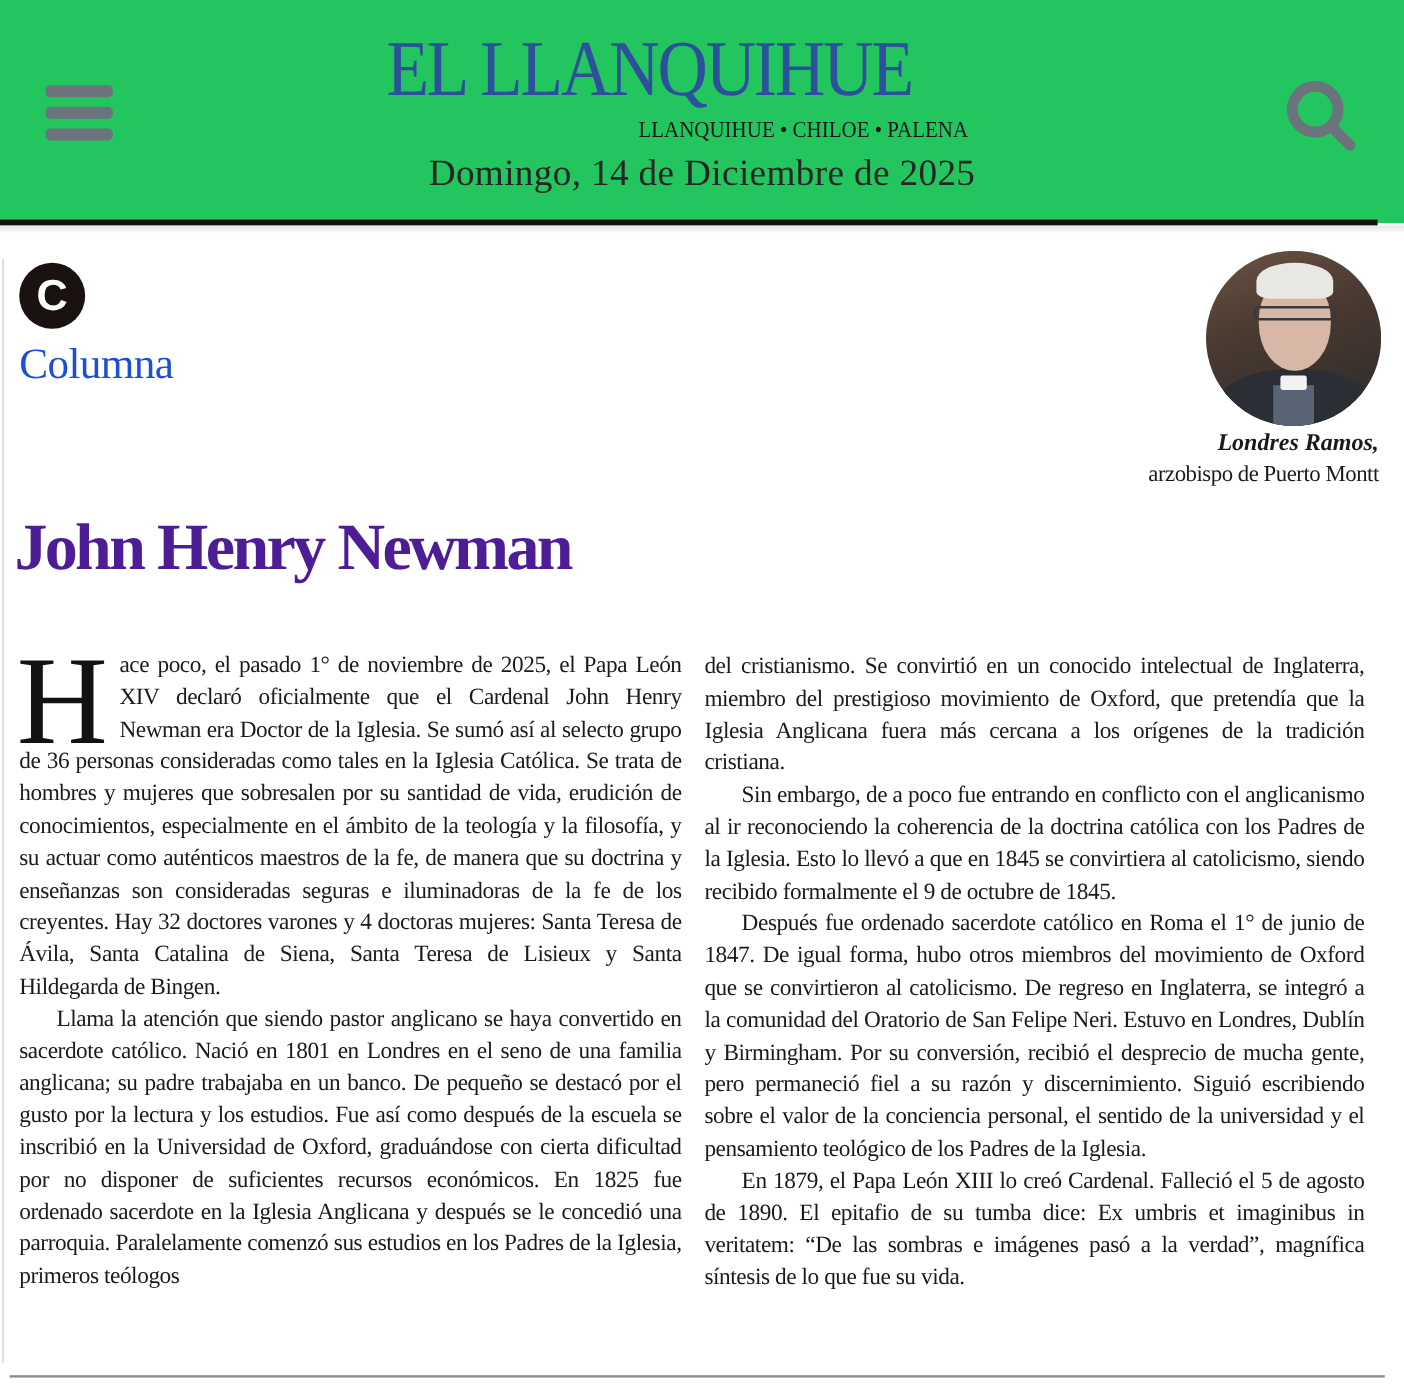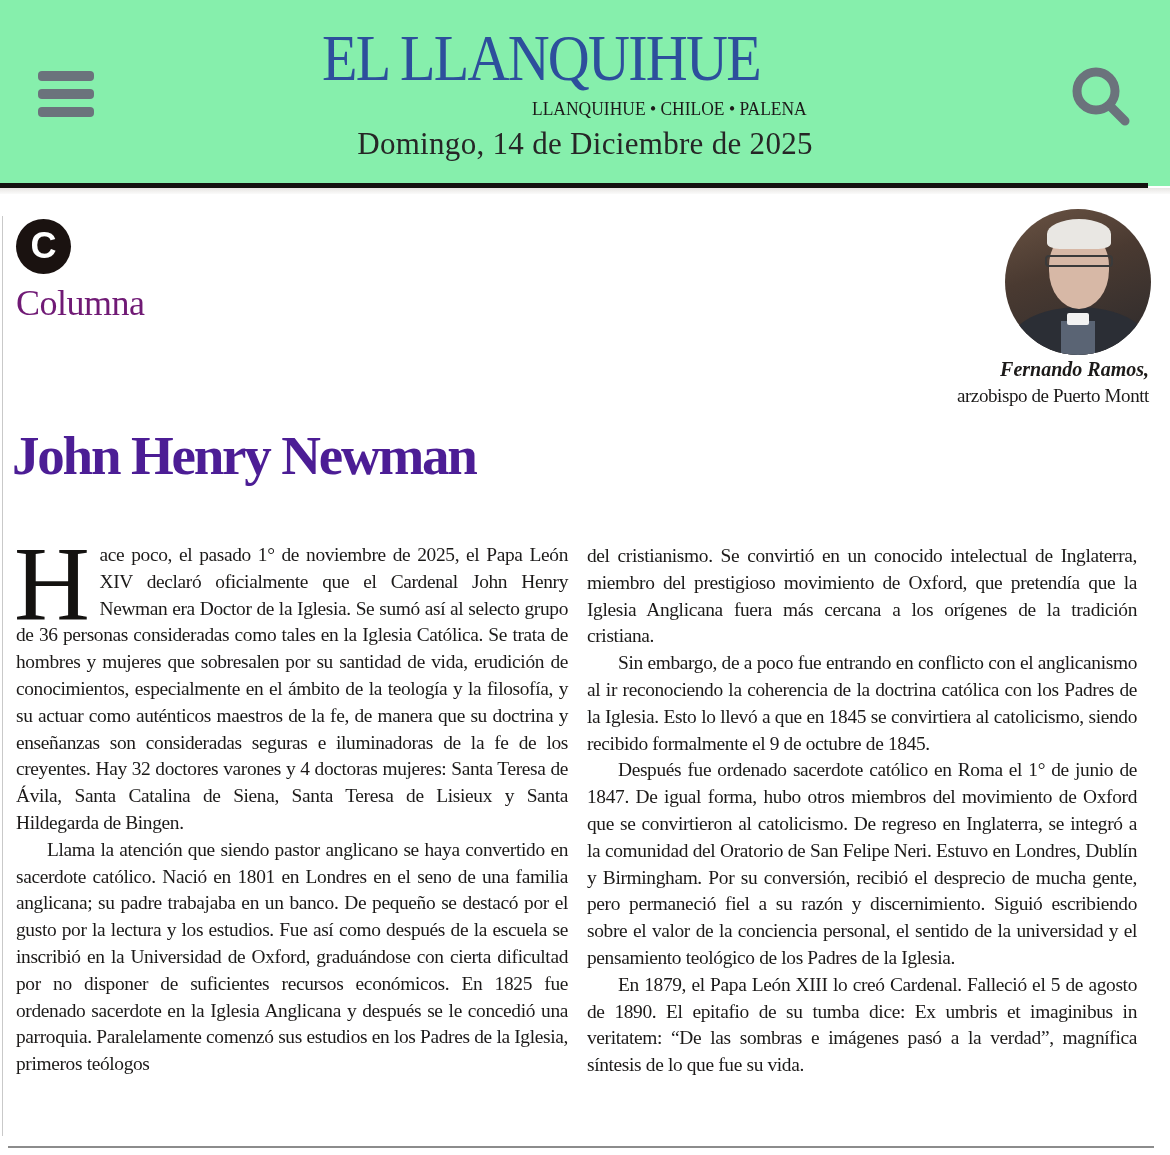--- a/index.html
+++ b/index.html
@@ -1,20 +1,20 @@
 <!DOCTYPE html>
 <html><head>
   <meta charset="utf-8">
   <style>
     * { box-sizing: border-box; margin: 0; padding: 0; }
     html, body { width: 1170px; height: 1155px; background: #ffffff; overflow: hidden; }
     body { position: relative; font-family: "Liberation Serif", serif; color: #1c1a19; }
 
     
-    .header { position: absolute; left: 0; top: 0; width: 1170px; height: 186px; background: #86efac; }
+    .header { position: absolute; left: 0; top: 0; width: 1170px; height: 186px; background: #22c55e; }
     .menu-btn { position: absolute; left: 38px; top: 70px; width: 58px; height: 48px; cursor: pointer; }
     .menu-btn span { position: absolute; left: 0; width: 56px; height: 10px; border-radius: 4px; background: #6b737c; }
     .menu-btn span:nth-child(1) { top: 1px; }
     .menu-btn span:nth-child(2) { top: 19px; }
     .menu-btn span:nth-child(3) { top: 37px; }
 
     .brand { position: absolute; left: 322px; top: 26px; width: 530px; }
     .brand-title { display: block; font-family: "Liberation Serif", serif; font-size: 66px; line-height: 64px;
       color: #2d4f9c; letter-spacing: -2px; transform: scaleX(0.88); transform-origin: left top; white-space: nowrap; }
     .brand-sub { position: absolute; left: 210px; top: 72px; font-family: "Liberation Serif", serif; font-size: 19px;
@@ -26,21 +26,21 @@
 
     .search-btn { position: absolute; left: 1070px; top: 66px; width: 64px; height: 64px; cursor: pointer; }
 
     .header-rule { position: absolute; left: 0; top: 183px; width: 1148px; height: 5px; background: #141210; }
     .header-shadow { position: absolute; left: 0; top: 188px; width: 1170px; height: 6px; background: linear-gradient(#e7e6e3, #fbfbfa); }
 
     
     .card-left-rule { position: absolute; left: 2px; top: 216px; width: 1px; height: 920px; background: #c9c9c9; }
     .column-badge { position: absolute; left: 16px; top: 219px; width: 55px; height: 55px; border-radius: 50%; background: #1a1210;
       color: #ffffff; text-align: center; font-family: "Liberation Sans", sans-serif; font-size: 36px; line-height: 54px; font-weight: bold; }
-    .column-label { position: absolute; left: 16px; top: 282px; font-family: "Liberation Serif", serif; font-size: 36px; color: #701a75; letter-spacing: -0.5px; }
+    .column-label { position: absolute; left: 16px; top: 282px; font-family: "Liberation Serif", serif; font-size: 36px; color: #1d4ed8; letter-spacing: -0.5px; }
 
     .author-photo { position: absolute; left: 1005px; top: 209px; width: 146px; height: 146px; border-radius: 50%; overflow: hidden;
       background: radial-gradient(circle at 50% 38%, #d9c3b4 0 22%, transparent 23%),
                   linear-gradient(160deg, #6b5444 0%, #4a3a31 40%, #2c2a2c 100%); }
     .author-photo .hair { position: absolute; left: 42px; top: 10px; width: 64px; height: 30px; border-radius: 50% 50% 20% 20%; background: #e9e7e3; }
     .author-photo .face { position: absolute; left: 44px; top: 22px; width: 60px; height: 78px; border-radius: 45% 45% 50% 50%; background: #d7b8a6; }
     .author-photo .glasses { position: absolute; left: 40px; top: 46px; width: 68px; height: 12px; border: 2px solid #3a3a3a; border-radius: 4px; }
     .author-photo .body { position: absolute; left: 6px; top: 98px; width: 136px; height: 70px; border-radius: 50% 50% 0 0; background: #2b2e35; }
     .author-photo .collar { position: absolute; left: 62px; top: 104px; width: 22px; height: 12px; background: #f2f2f2; border-radius: 2px; }
     .author-photo .shirt { position: absolute; left: 56px; top: 112px; width: 34px; height: 40px; background: #5a6474; }
@@ -102,21 +102,21 @@
   <div class="column-label">Columna</div>
 
   <div class="author-photo">
     <div class="body"></div>
     <div class="shirt"></div>
     <div class="collar"></div>
     <div class="face"></div>
     <div class="hair"></div>
     <div class="glasses"></div>
   </div>
-  <div class="author-name">Fernando Ramos,</div>
+  <div class="author-name">Londres Ramos,</div>
   <div class="author-role">arzobispo de Puerto Montt</div>
 
   <h1 class="headline">John Henry Newman</h1>
 
   <section class="col col-left">
     <p class="first"><span class="dropcap">H</span><span>ace poco, el pasado 1° de noviembre de 2025, el Papa León XIV declaró oficialmente que el Cardenal John Henry Newman era Doctor de la Iglesia. Se sumó así al selecto grupo de 36 personas consideradas como tales en la Iglesia Católica. Se trata de hombres y mujeres que sobresalen por su santidad de vida, erudición de conocimientos, especialmente en el ámbito de la teología y la filosofía, y su actuar como auténticos maestros de la fe, de manera que su doctrina y enseñanzas son consideradas seguras e iluminadoras de la fe de los creyentes. Hay 32 doctores varones y 4 doctoras mujeres: Santa Teresa de Ávila, Santa Catalina de Siena, Santa Teresa de Lisieux y Santa Hildegarda de Bingen.</span></p>
     <p>Llama la atención que siendo pastor anglicano se haya convertido en sacerdote católico. Nació en 1801 en Londres en el seno de una familia anglicana; su padre trabajaba en un banco. De pequeño se destacó por el gusto por la lectura y los estudios. Fue así como después de la escuela se inscribió en la Universidad de Oxford, graduándose con cierta dificultad por no disponer de suficientes recursos económicos. En 1825 fue ordenado sacerdote en la Iglesia Anglicana y después se le concedió una parroquia. Paralelamente comenzó sus estudios en los Padres de la Iglesia, primeros teólogos</p>
   </section>
 
   <section class="col col-right">

